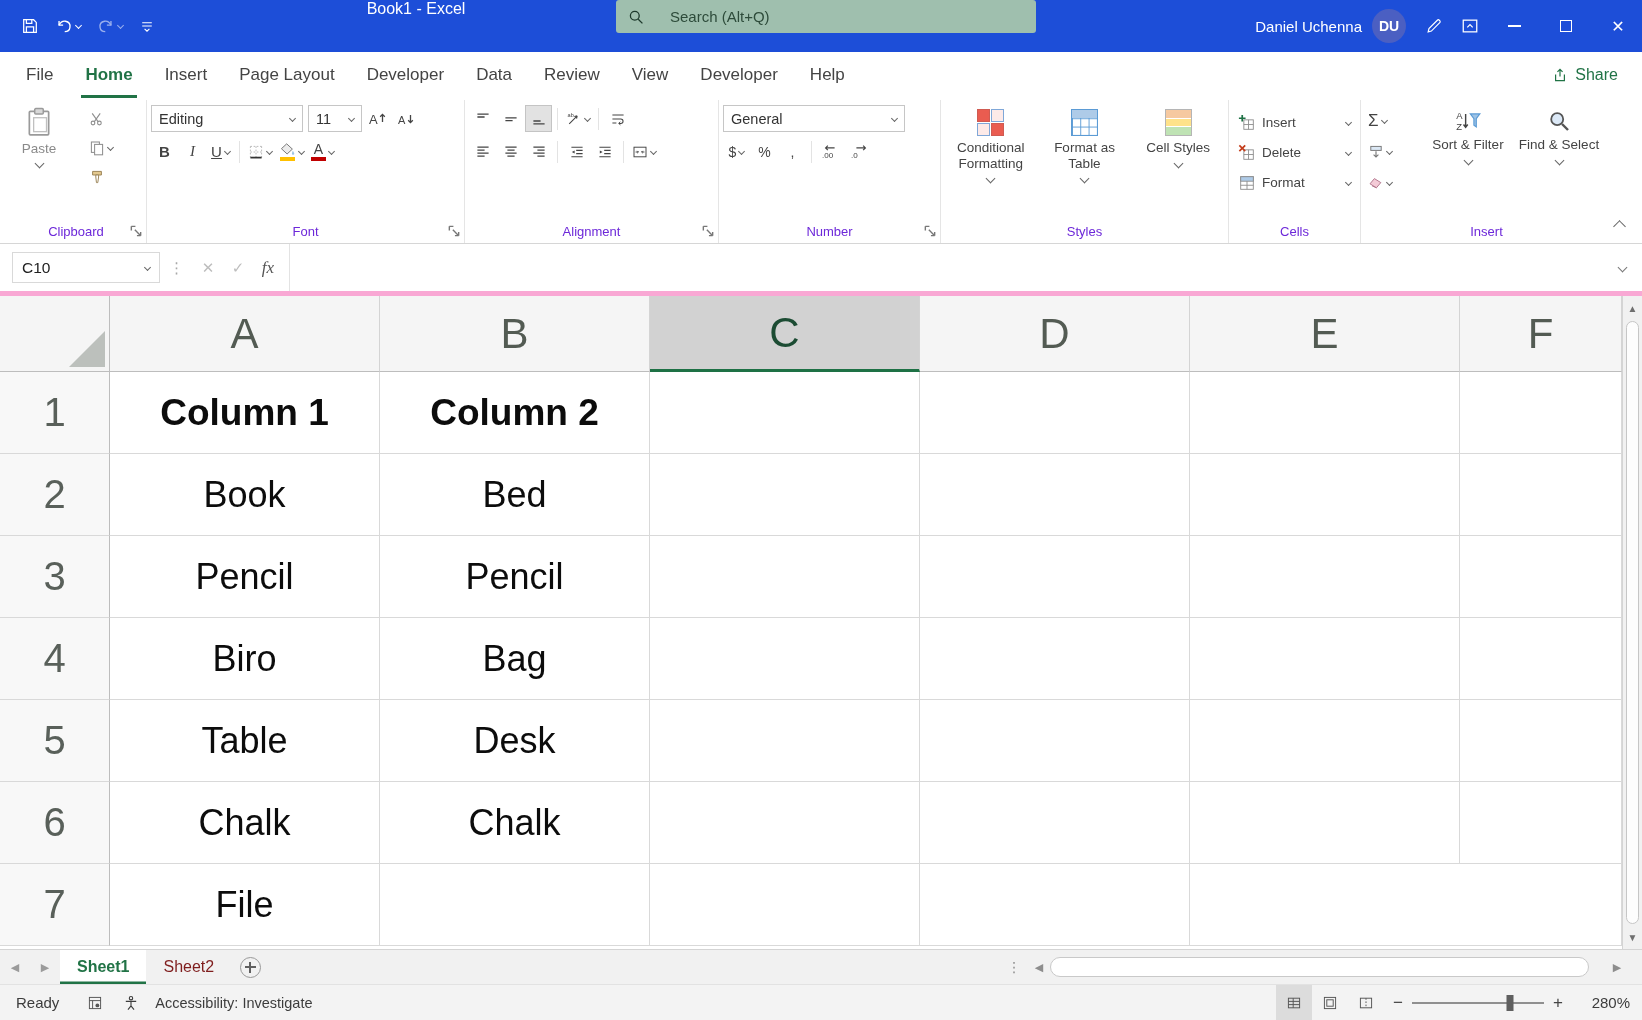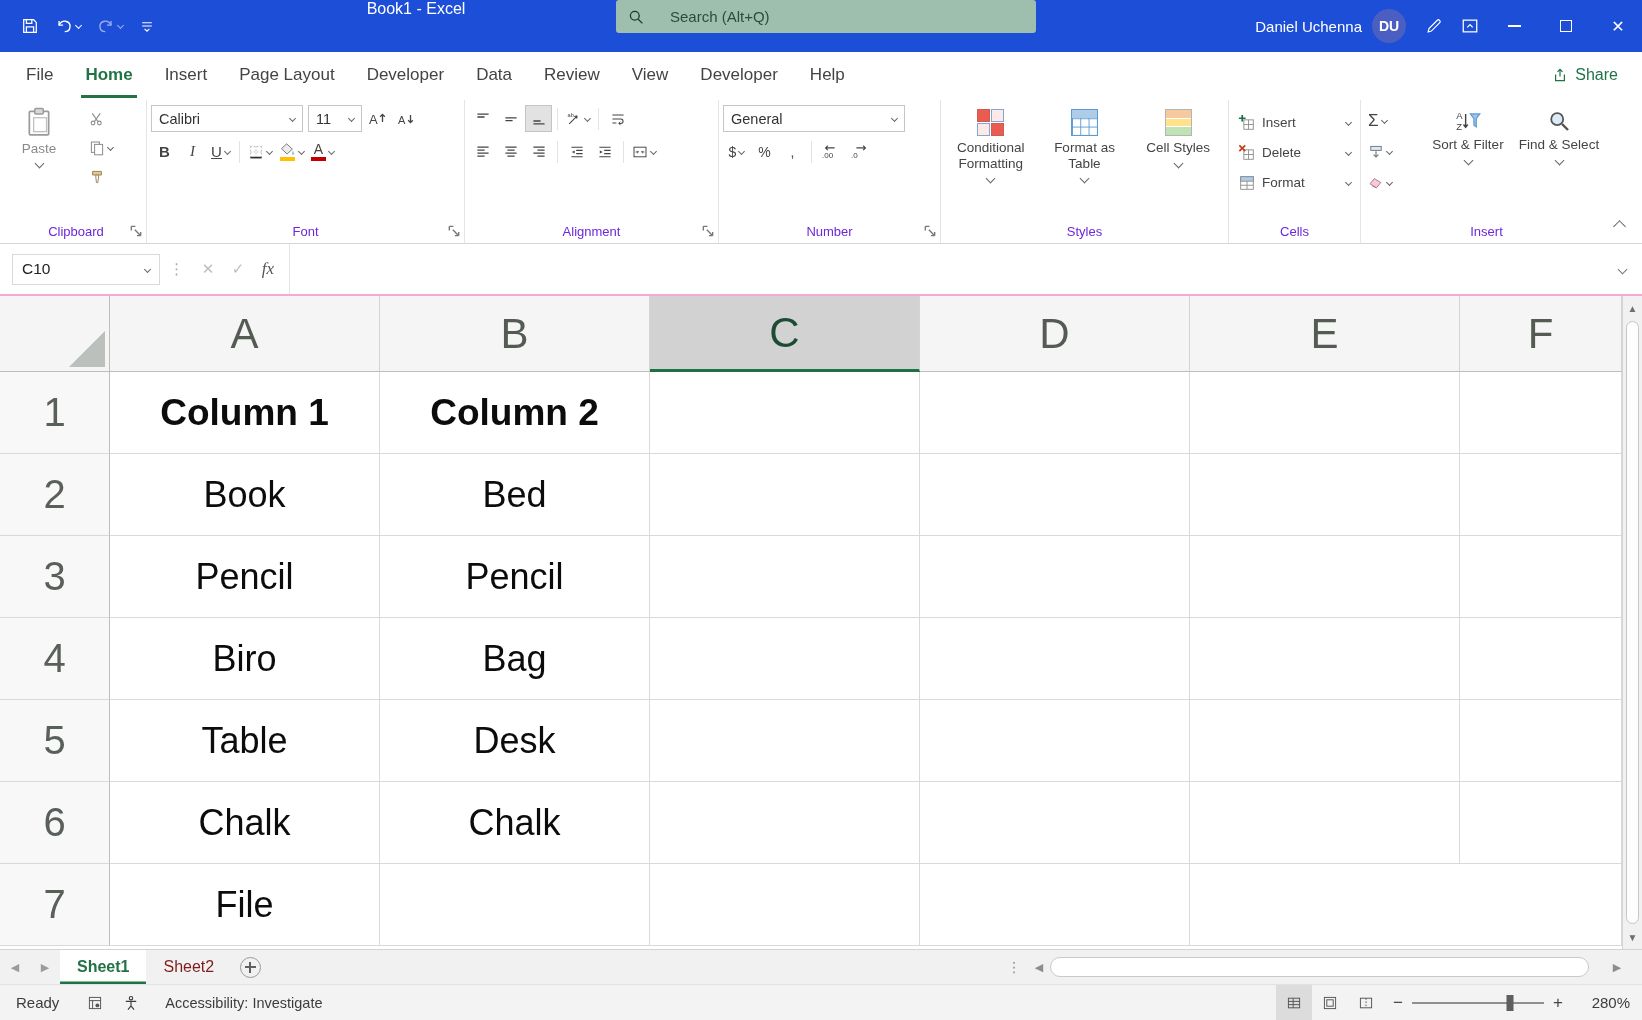--- a/index.html
+++ b/index.html
@@ -97,21 +97,21 @@
   .row-btn .chv { width:5px; height:5px; margin-left:auto; }
 
   .g-editing { width:252px; }
   .g-editing .group-content { gap:3px; }
   .edit-col { display:flex; flex-direction:column; gap:4px; padding-top:5px; width:56px; }
   .edit-col .sbtn { justify-content:flex-start; }
   .sigma { font-size:17px; color:#444; line-height:1; }
   .ribbon-collapse { position:absolute; right:18px; bottom:12px; width:9px; height:9px; border-left:1.6px solid #666; border-top:1.6px solid #666; transform:rotate(45deg); }
 
   
-  .formula-bar { flex:0 0 52px; display:flex; align-items:center; background:#fff; border-bottom:2px solid #f9a8d4; padding-left:12px; position:relative; }
+  .formula-bar { flex:0 0 52px; display:flex; align-items:center; background:#fff; border-bottom:5px solid #f9a8d4; padding-left:12px; position:relative; }
   .name-box { width:148px; height:31px; border:1px solid #d9d9d9; display:flex; align-items:center; justify-content:space-between; padding:0 9px; font-size:15.5px; color:#222; }
   .name-box .chv { width:5px; height:5px; }
   .fb-dots { color:#a8a8a8; font-size:15px; padding:0 9px; }
   .fb-btn { width:30px; height:30px; display:flex; align-items:center; justify-content:center; font-size:15px; color:#bdbdbd; }
   .fb-btn.fx { color:#555; font-style:italic; font-family:"Liberation Serif", serif; font-size:17px; }
   .fb-input-wrap { flex:1; align-self:stretch; border-left:1px solid #e3e3e3; margin-left:6px; display:flex; align-items:center; }
   .fb-input { width:100%; border:none; outline:none; font-size:16px; padding:0 10px; color:#222; background:transparent; }
   .fb-expand { margin:0 16px; border-color:#777; }
 
   
@@ -147,21 +147,21 @@
   .sb-dots { display:flex; align-items:center; color:#8d8d8d; padding:0 7px; font-size:14px; }
   .hscroll { display:flex; align-items:center; width:600px; margin-right:14px; }
   .hs-btn { width:22px; text-align:center; color:#8d8d8d; font-size:11px; }
   .hs-track { flex:1; height:22px; display:flex; align-items:center; }
   .hs-thumb { width:97%; height:20px; background:#fff; border:1px solid #c9c9c9; border-radius:10px; }
 
   
   .status-bar { flex:0 0 35px; background:#f3f3f3; border-top:1px solid #e2e2e2; display:flex; align-items:center; font-size:15px; color:#3c3c3c; }
   .status-ready { padding:0 20px 0 16px; }
   .sb-icon-btn { width:32px; display:flex; justify-content:center; color:#555; }
-  .sb-acc { display:flex; align-items:center; gap:26px; padding:0 12px; color:#3c3c3c; font-size:14.5px; }
+  .sb-acc { display:flex; align-items:center; gap:16px; padding:0 12px; color:#3c3c3c; font-size:14.5px; }
   .sb-spacer { flex:1; }
   .view-btn { width:36px; height:35px; display:flex; align-items:center; justify-content:center; color:#555; }
   .view-btn.active { background:#dcdcdc; }
   .zoom-btn { width:28px; font-size:17px; color:#444; text-align:center; }
   .zoom-slider { width:132px; height:35px; position:relative; display:flex; align-items:center; }
   .zs-track { width:100%; height:2px; background:#8f8f8f; }
   .zs-thumb { position:absolute; left:74%; top:50%; transform:translate(-50%,-50%); width:7px; height:16px; background:#5f5f5f; }
   .zoom-pct { width:70px; text-align:right; padding-right:12px; font-size:15px; }
 </style>
 </head>
@@ -454,21 +454,21 @@
           <svg class="ic14">
             <use href="#sy-launcher"></use>
           </svg>
         </button>
     </div>
 
     <div class="group g-font">
       <div class="group-content col">
         <div class="frow">
           <div class="combo font-name">
-              <span>Calibri</span>
+              <span>Editing</span>
               <span class="chv"></span>
             </div>
           <div class="combo font-size">
               <span>11</span>
               <span class="chv"></span>
             </div>
           <button class="sbtn">
               <svg class="ic20">
                 <use href="#sy-a-up"></use>
               </svg>

